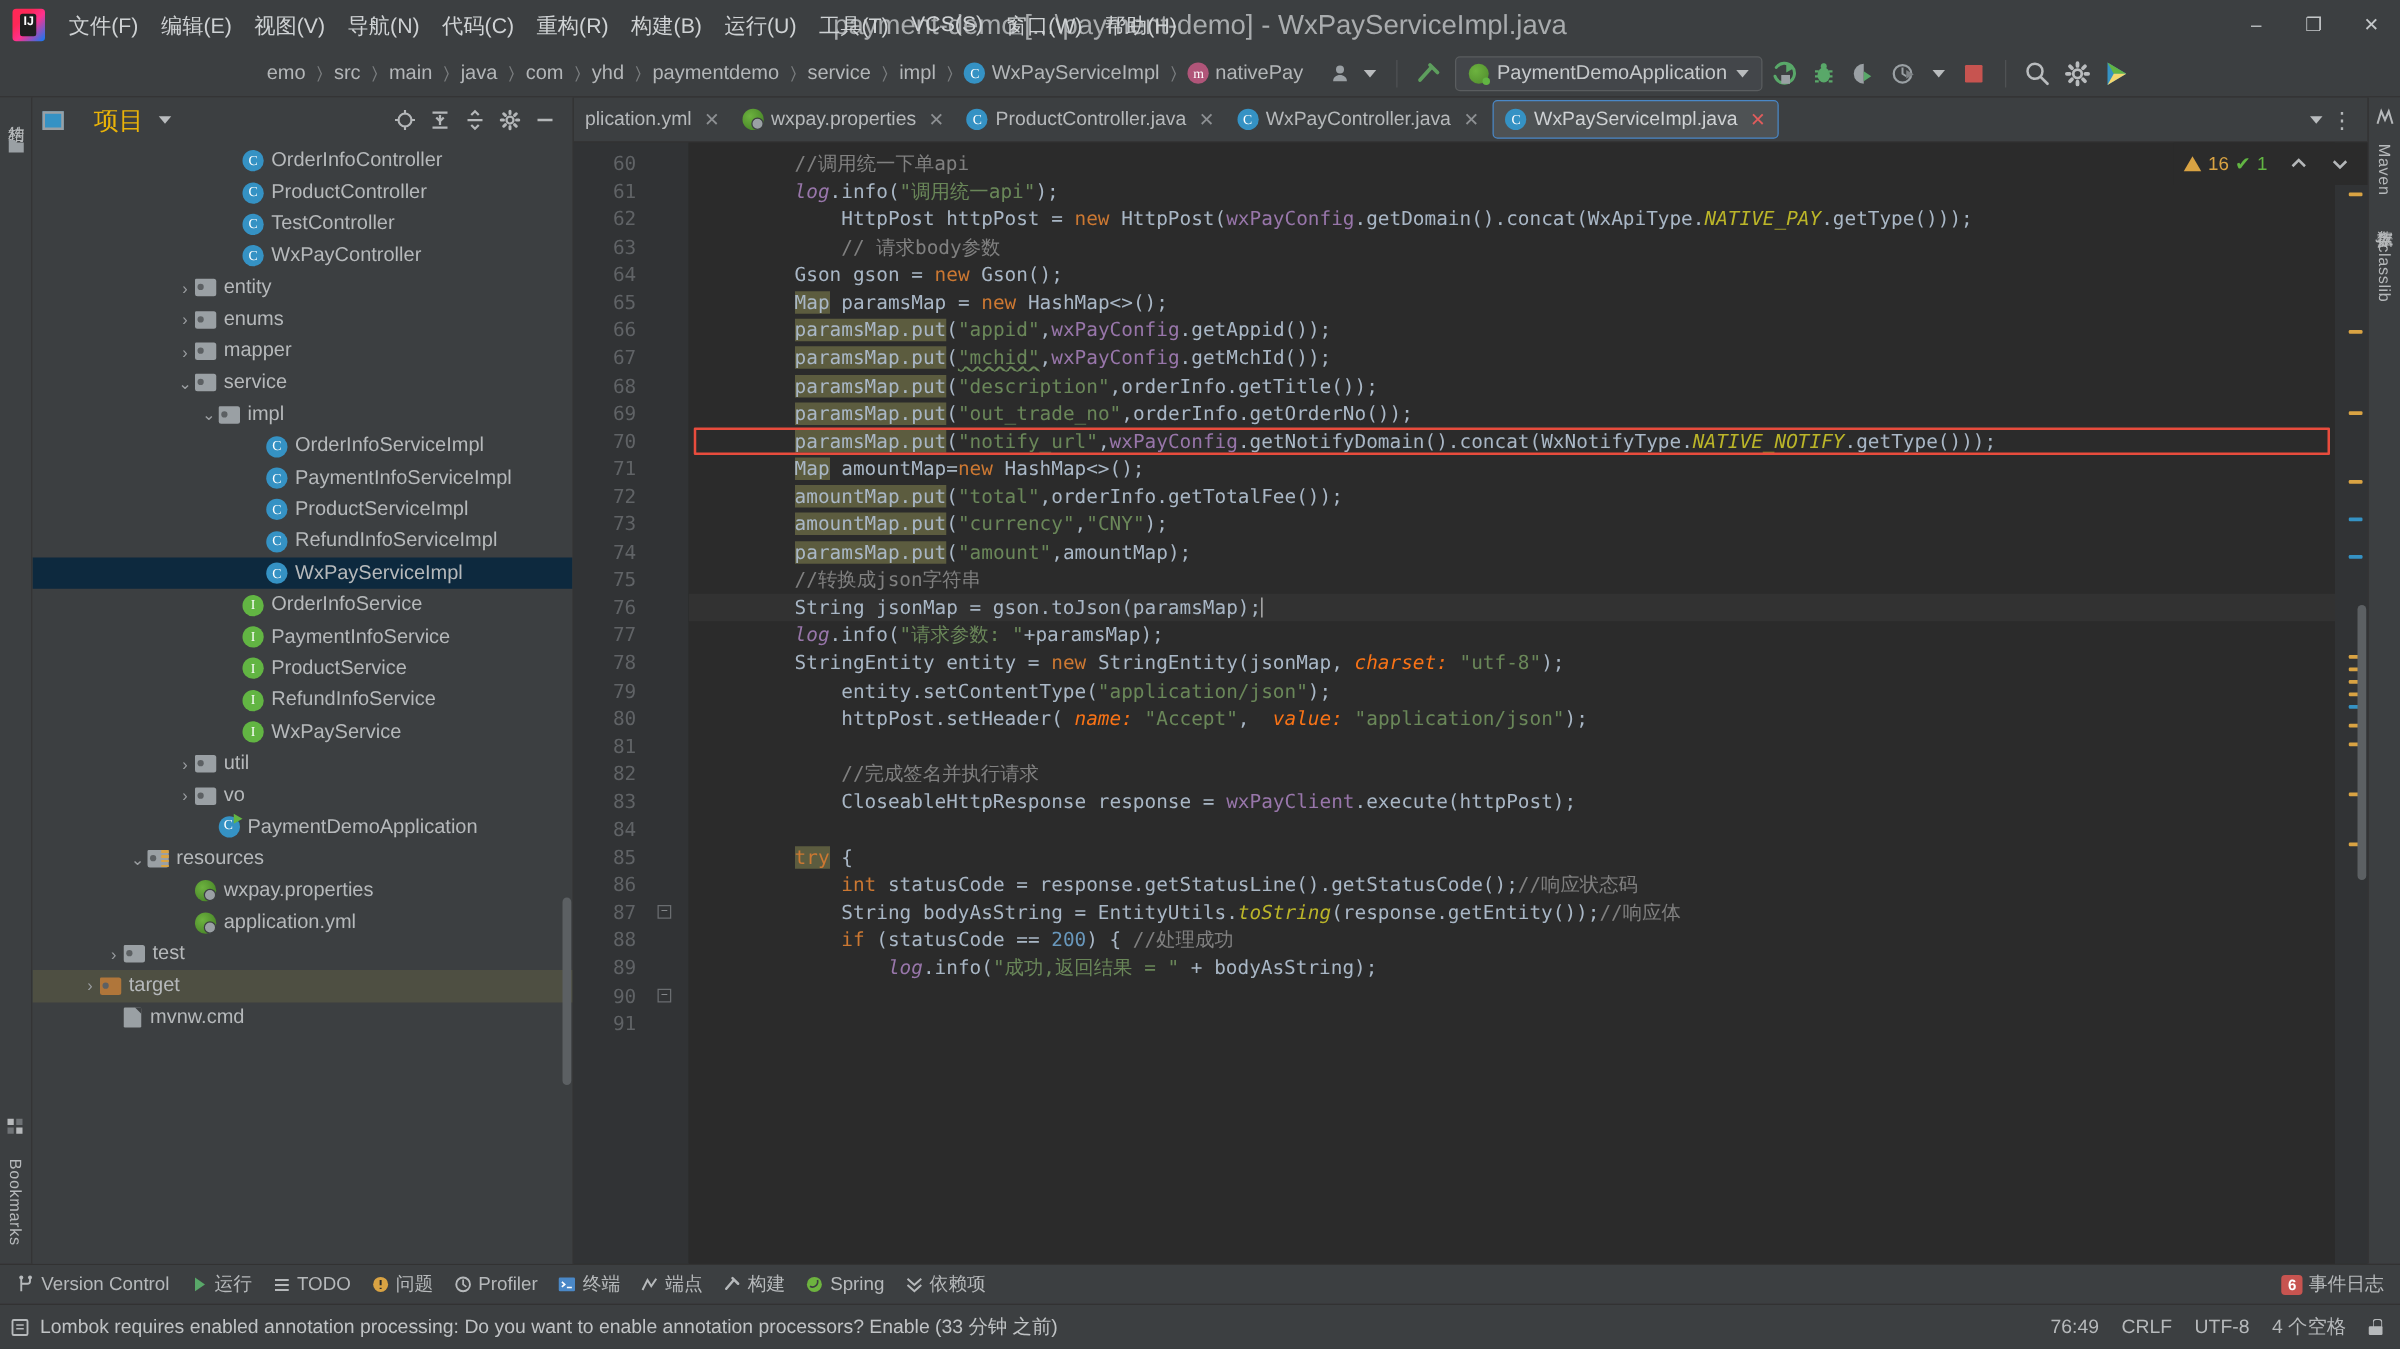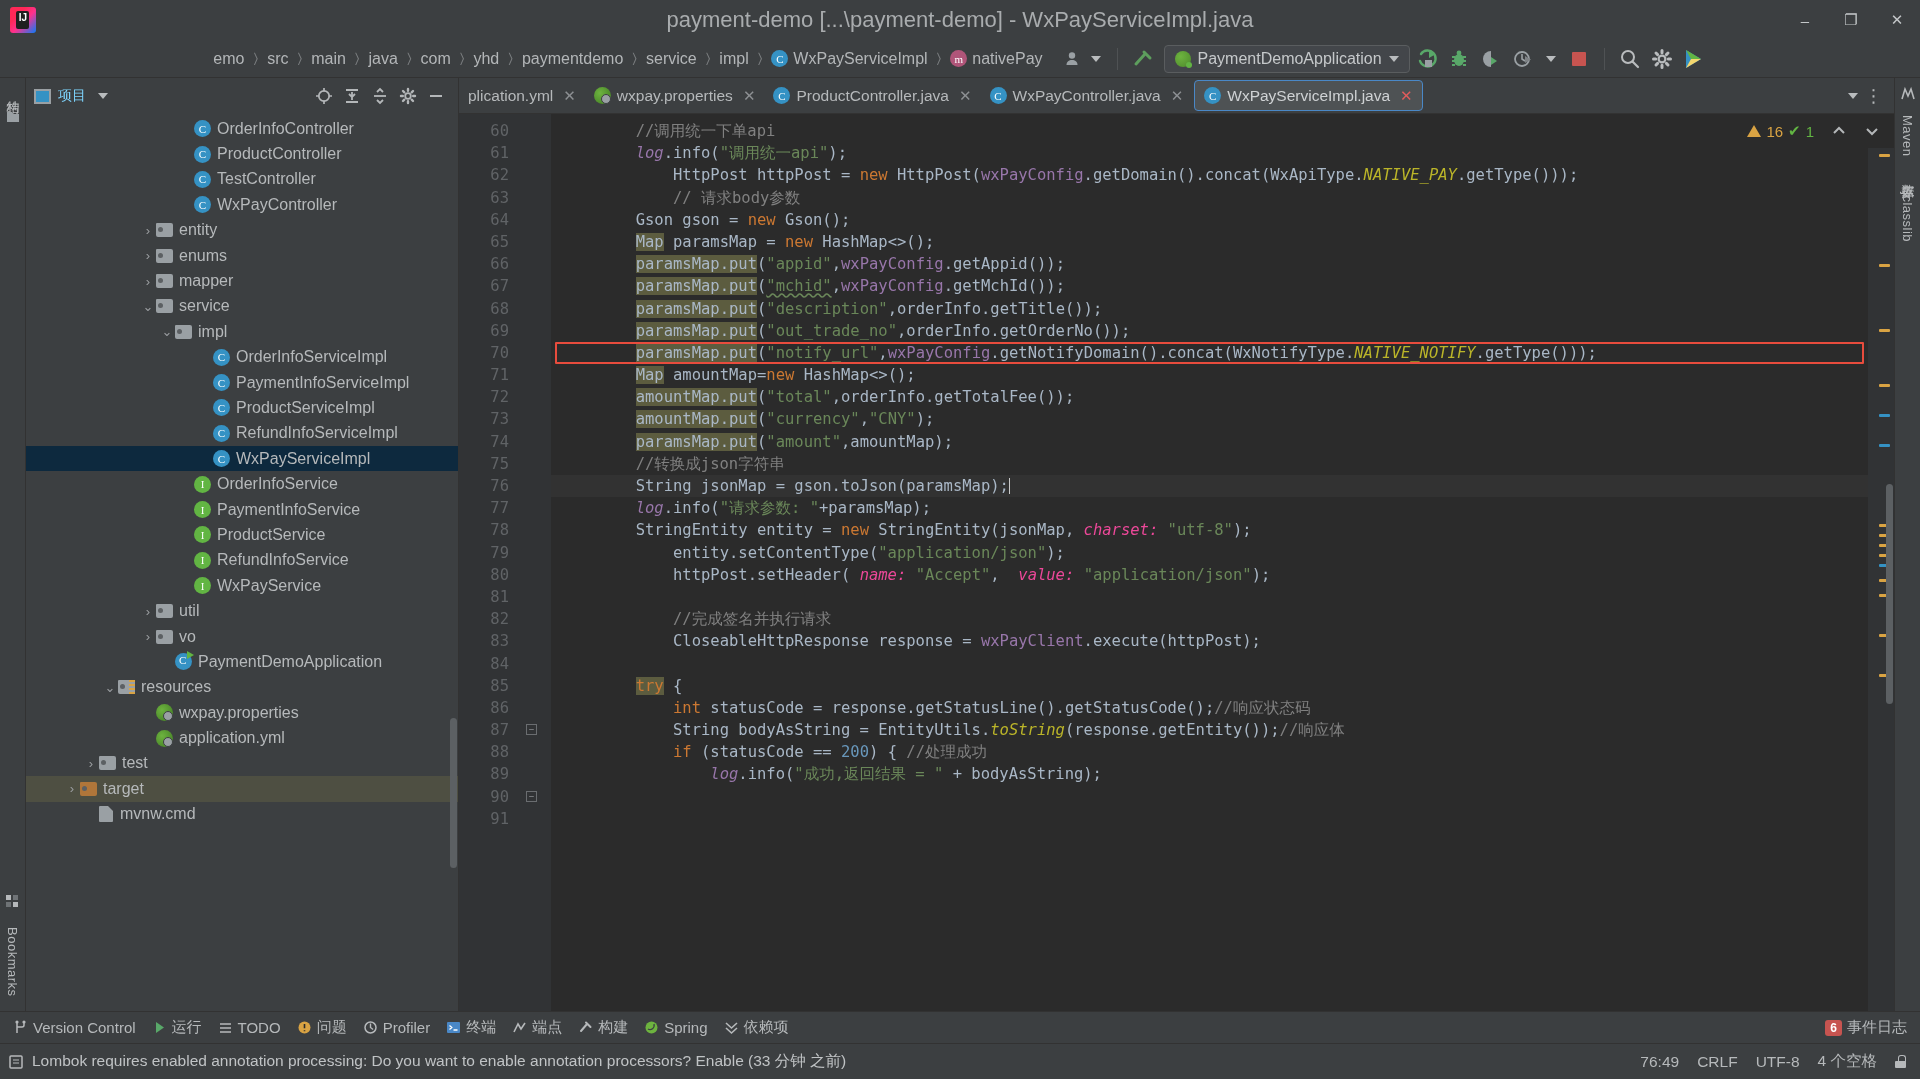--- a/index.html
+++ b/index.html
@@ -96,21 +96,21 @@
   }
 
   
   .project {
     width: 433px; background: #3c3f41; display: flex; flex-direction: column;
     flex: none; border-right: 1px solid #323232; min-height: 0; position: relative;
   }
   .proj-head {
     height: 36px; display: flex; align-items: center; padding: 0 8px; flex: none;
   }
-  .proj-title { font-size: 14px; color: #7dd3fc; margin-left: 7px; }
+  .proj-title { font-size: 20px; color: #eab308; margin-left: 24px; }
   .proj-head .spacer { flex: 1; }
   .proj-ico-box {
     width: 17px; height: 15px; border: 2px solid #9aa0a4; background: #3592c4; flex: none;
   }
   .hbtn { width: 28px; height: 26px; display: flex; align-items: center; justify-content: center; border-radius: 3px; color: #b4b7b9; }
 
   .tree { flex: 1; overflow: hidden; padding-top: 2px; position: relative; font-size: 16px; }
   .trow { height: 25.4px; display: flex; align-items: center; white-space: nowrap; color: #b6b9bb; }
   .trow.sel { background: #0d293e; }
   .trow.hl { background: #4e4f42; }
@@ -190,21 +190,21 @@
     color: #a9b7c6; overflow: hidden; position: relative; background: #2b2b2b;
   }
   .cline { height: 22.2px; line-height: 22.2px; white-space: pre; padding-left: 10px; position: relative; }
   .cline.cur { background: #323232; }
   .k { color: #cc7832; }      
   .s { color: #6a8759; }      
   .cm { color: #808080; }     
   .f { color: #9876aa; }      
   .n { color: #6897bb; }      
   .st { color: #bbb529; }     
-  .hint { color: #ec4899; font-style: italic; text-align: center; }
+  .hint { color: #f97316; font-style: italic; text-align: center; }
   .sq { text-decoration: underline wavy #6a8759; text-decoration-skip-ink: none; }
   .mapmark { background: #5c5c3f; }
   .trymark { background: #5c5c3f; }
   .redbox {
     position: absolute; border: 2px solid #e84c3d; left: 4px; right: 4px; top: 0; bottom: 0;
     pointer-events: none; border-radius: 1px;
   }
   .caretbar { display:inline-block; width:1px; height:16px; background:#c8c8c8; vertical-align:-3px; }
 
   
@@ -251,20 +251,34 @@
   .lock::after{content:"";position:absolute;left:2.5px;top:0;width:6px;height:6px;border:1.6px solid #b6b9bb;border-bottom:none;border-radius:3px 3px 0 0;}
   svg { display: block; }
 </style>
 </head>
 <body>
 
 <div id="app">
 
   <div class="menubar">
     <div class="ij-logo"></div>
+    <div id="menu-items" style="display:flex;align-items:center;z-index:2">
+        <div class="menu-item">文件(F)</div>
+        <div class="menu-item">编辑(E)</div>
+        <div class="menu-item">视图(V)</div>
+        <div class="menu-item">导航(N)</div>
+        <div class="menu-item">代码(C)</div>
+        <div class="menu-item">重构(R)</div>
+        <div class="menu-item">构建(B)</div>
+        <div class="menu-item">运行(U)</div>
+        <div class="menu-item">工具(T)</div>
+        <div class="menu-item">VCS(S)</div>
+        <div class="menu-item">窗口(W)</div>
+        <div class="menu-item">帮助(H)</div>
+      </div>
     <div class="window-title">payment-demo [...\payment-demo] - WxPayServiceImpl.java</div>
     <div class="winbtns">
       <div class="winbtn">–</div>
       <div class="winbtn">❐</div>
       <div class="winbtn close">✕</div>
     </div>
   </div>
 
   <div class="navbar">
     <div class="crumb" id="crumb">

